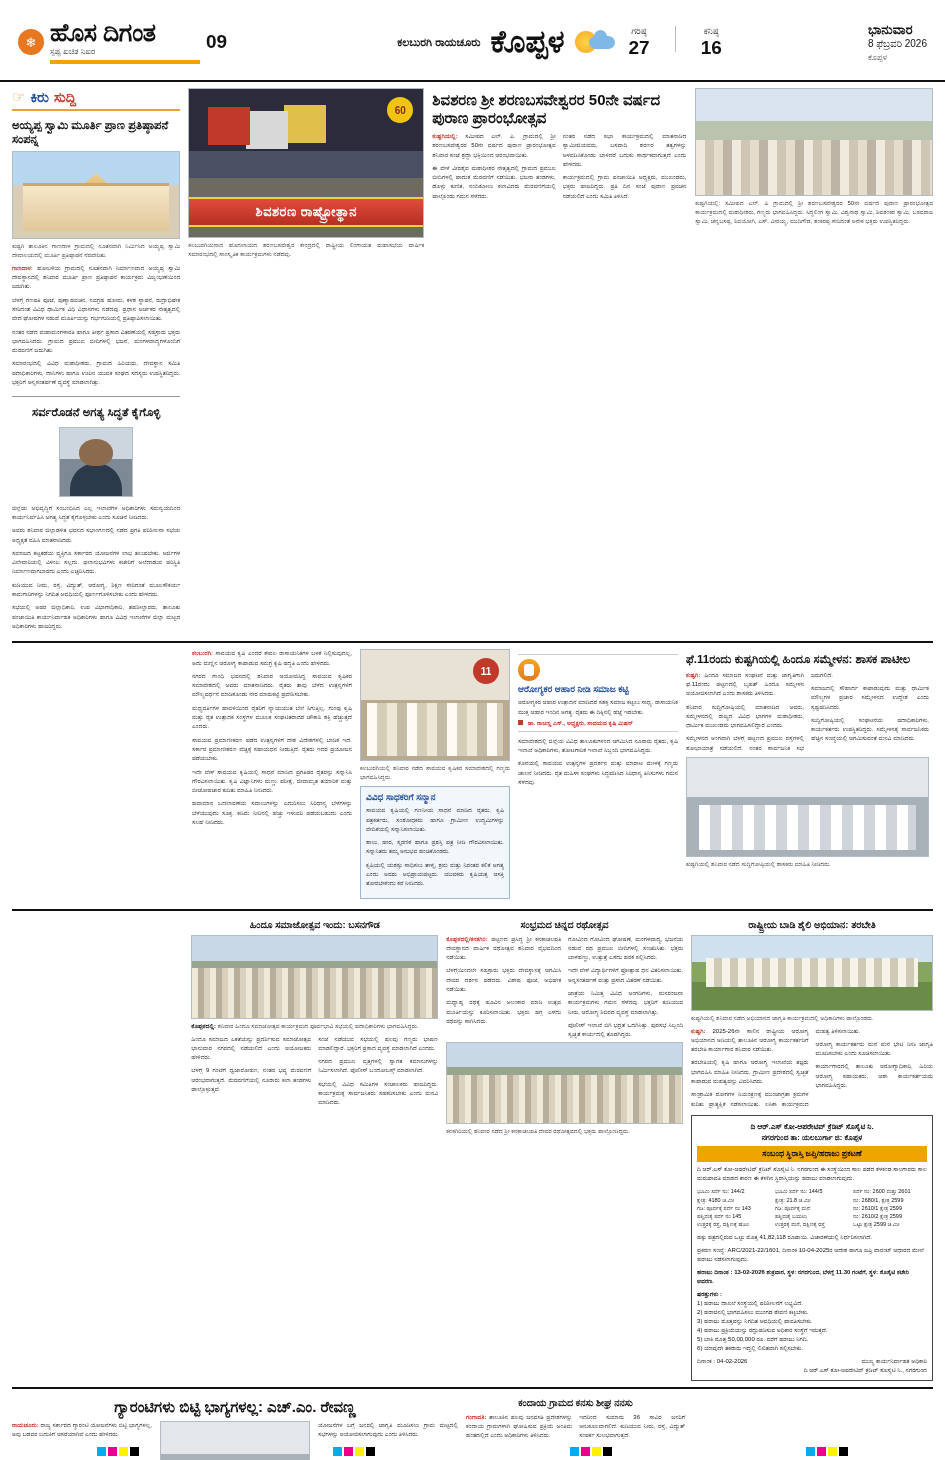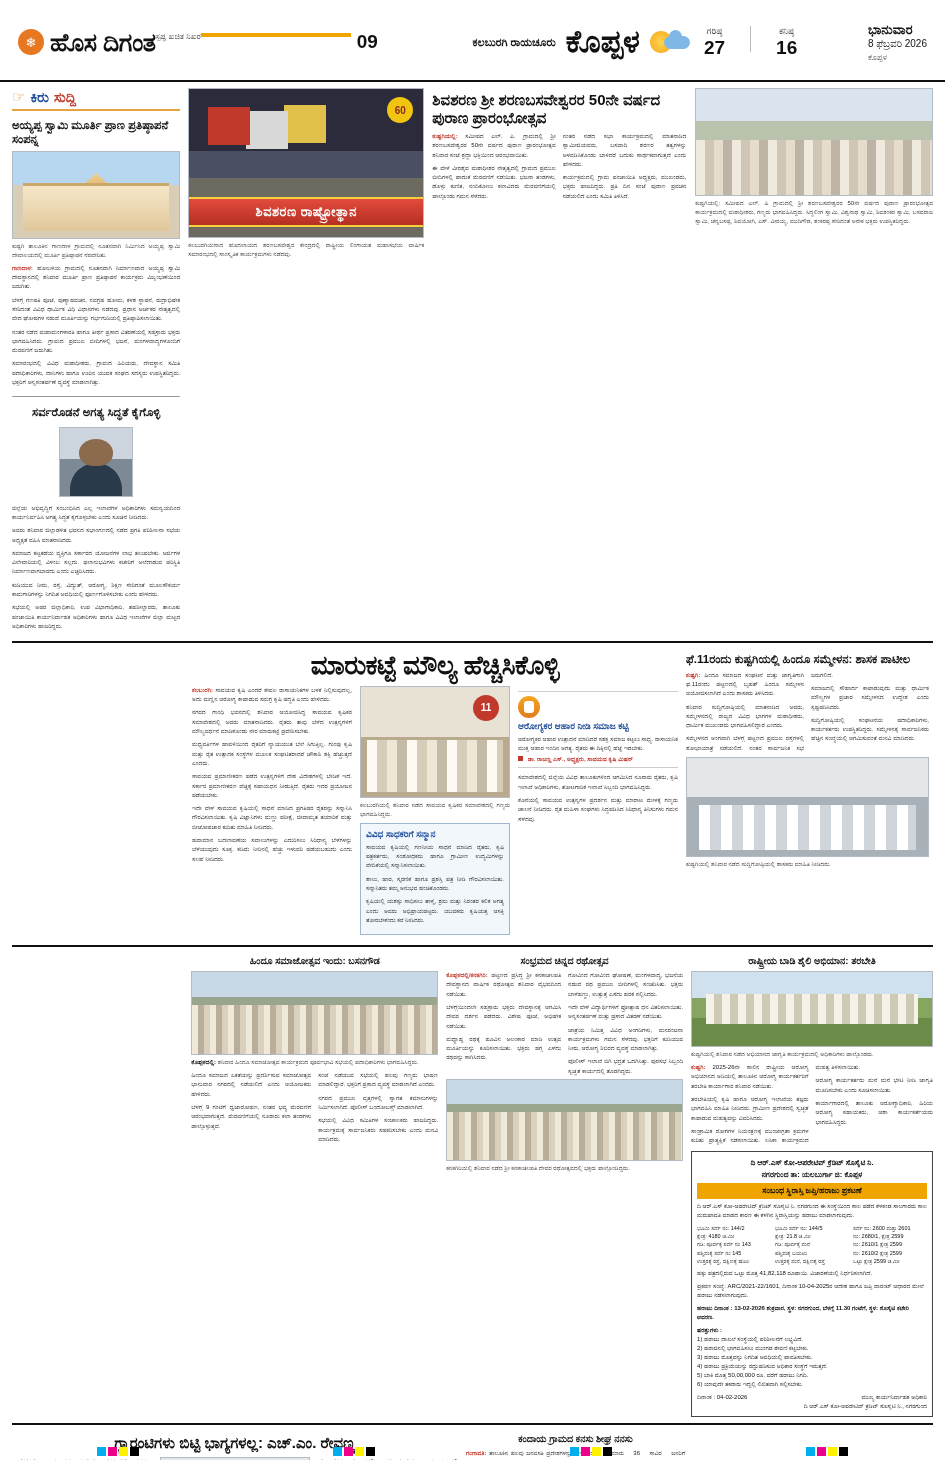--- a/index.html
+++ b/index.html
@@ -28,21 +28,21 @@
     color:#fff; font-size: 13px;
   }
   .logo-title {
     font-size: 25px; font-weight: bold; color:#111; line-height: 1;
     letter-spacing: -0.5px;
   }
   .logo-sub { font-size: 8px; color:#444; margin-top:2px; }
   .logo-edition {
     font-size: 19px; font-weight: bold; color:#111; text-align:center;
   }
-  .logo-left-block { display:flex; flex-direction:row; }
+  .logo-left-block { display:flex; flex-direction:column; }
   .logo-orange-bar {
     background:#f0a400; height: 4px; width: 150px; margin-top:3px;
   }
   .center-block { display:flex; align-items:center; gap:10px; }
   .editions { font-size: 11px; color:#111; font-weight:bold;margin-left:24px; }
   .paper-name { font-size: 31px; font-weight: bold; color:#111; }
   .weather { display:flex; align-items:center; gap:6px; }
   .sun {
     width: 22px; height: 22px; border-radius:50%;
     background: radial-gradient(circle at 50% 50%, #ffd54a 0%, #f5a623 100%);
@@ -348,21 +348,20 @@
     </div>
   </div>
 
   <div class="rule-h2" style="margin:6px 12px"></div>
 
   <div class="content" style="padding-top:0">
 
     <div class="col c1"></div>
 
     <div class="col" style="width:486px">
-      <h1 class="hl center">ಮಾರುಕಟ್ಟೆ ಮೌಲ್ಯ ಹೆಚ್ಚಿಸಿಕೊಳ್ಳಿ</h1>
 
       <div style="display:flex;gap:8px">
 
         <div style="width:160px" class="body-text">
           <p><span class="hl-red">ಕಲಬುರಗಿ:</span>
           <span>ಸಾವಯವ ಕೃಷಿ ಎಂದರೆ ಕೇವಲ ರಾಸಾಯನಿಕಗಳ ಬಳಕೆ ನಿಲ್ಲಿಸುವುದಲ್ಲ, ಅದು ಮಣ್ಣಿನ ಆರೋಗ್ಯ ಕಾಪಾಡುವ ಸಮಗ್ರ ಕೃಷಿ ಪದ್ಧತಿ ಎಂದು ಹೇಳಿದರು.</span></p>
           <p>ನಗರದ ಗಾಂಧಿ ಭವನದಲ್ಲಿ ಶನಿವಾರ ಆಯೋಜಿಸಿದ್ದ ಸಾವಯವ ಕೃಷಿಕರ ಸಮಾವೇಶದಲ್ಲಿ ಅವರು ಮಾತನಾಡಿದರು. ರೈತರು ತಾವು ಬೆಳೆದ ಉತ್ಪನ್ನಗಳಿಗೆ ಮೌಲ್ಯವರ್ಧನೆ ಮಾಡಿಕೊಂಡು ನೇರ ಮಾರುಕಟ್ಟೆ ಪ್ರವೇಶಿಸಬೇಕು.</p>
           <p>ಮಧ್ಯವರ್ತಿಗಳ ಹಾವಳಿಯಿಂದ ರೈತರಿಗೆ ನ್ಯಾಯಯುತ ಬೆಲೆ ಸಿಗುತ್ತಿಲ್ಲ. ಗುಂಪು ಕೃಷಿ ಮತ್ತು ರೈತ ಉತ್ಪಾದಕ ಸಂಸ್ಥೆಗಳ ಮೂಲಕ ಸಂಘಟಿತರಾದರೆ ಚೌಕಾಶಿ ಶಕ್ತಿ ಹೆಚ್ಚುತ್ತದೆ ಎಂದರು.</p>
           <p>ಸಾವಯವ ಪ್ರಮಾಣೀಕರಣ ಪಡೆದ ಉತ್ಪನ್ನಗಳಿಗೆ ದೇಶ ವಿದೇಶಗಳಲ್ಲಿ ಬೇಡಿಕೆ ಇದೆ. ಸರ್ಕಾರ ಪ್ರಮಾಣೀಕರಣ ವೆಚ್ಚಕ್ಕೆ ಸಹಾಯಧನ ನೀಡುತ್ತಿದೆ. ರೈತರು ಇದರ ಪ್ರಯೋಜನ ಪಡೆಯಬೇಕು.</p>
           <p>ಇದೇ ವೇಳೆ ಸಾವಯವ ಕೃಷಿಯಲ್ಲಿ ಸಾಧನೆ ಮಾಡಿದ ಪ್ರಗತಿಪರ ರೈತರನ್ನು ಸನ್ಮಾನಿಸಿ ಗೌರವಿಸಲಾಯಿತು. ಕೃಷಿ ವಿಜ್ಞಾನಿಗಳು ಮಣ್ಣು ಪರೀಕ್ಷೆ, ಜೀವಾಮೃತ ತಯಾರಿಕೆ ಮತ್ತು ಬೀಜೋಪಚಾರ ಕುರಿತು ಮಾಹಿತಿ ನೀಡಿದರು.</p>

